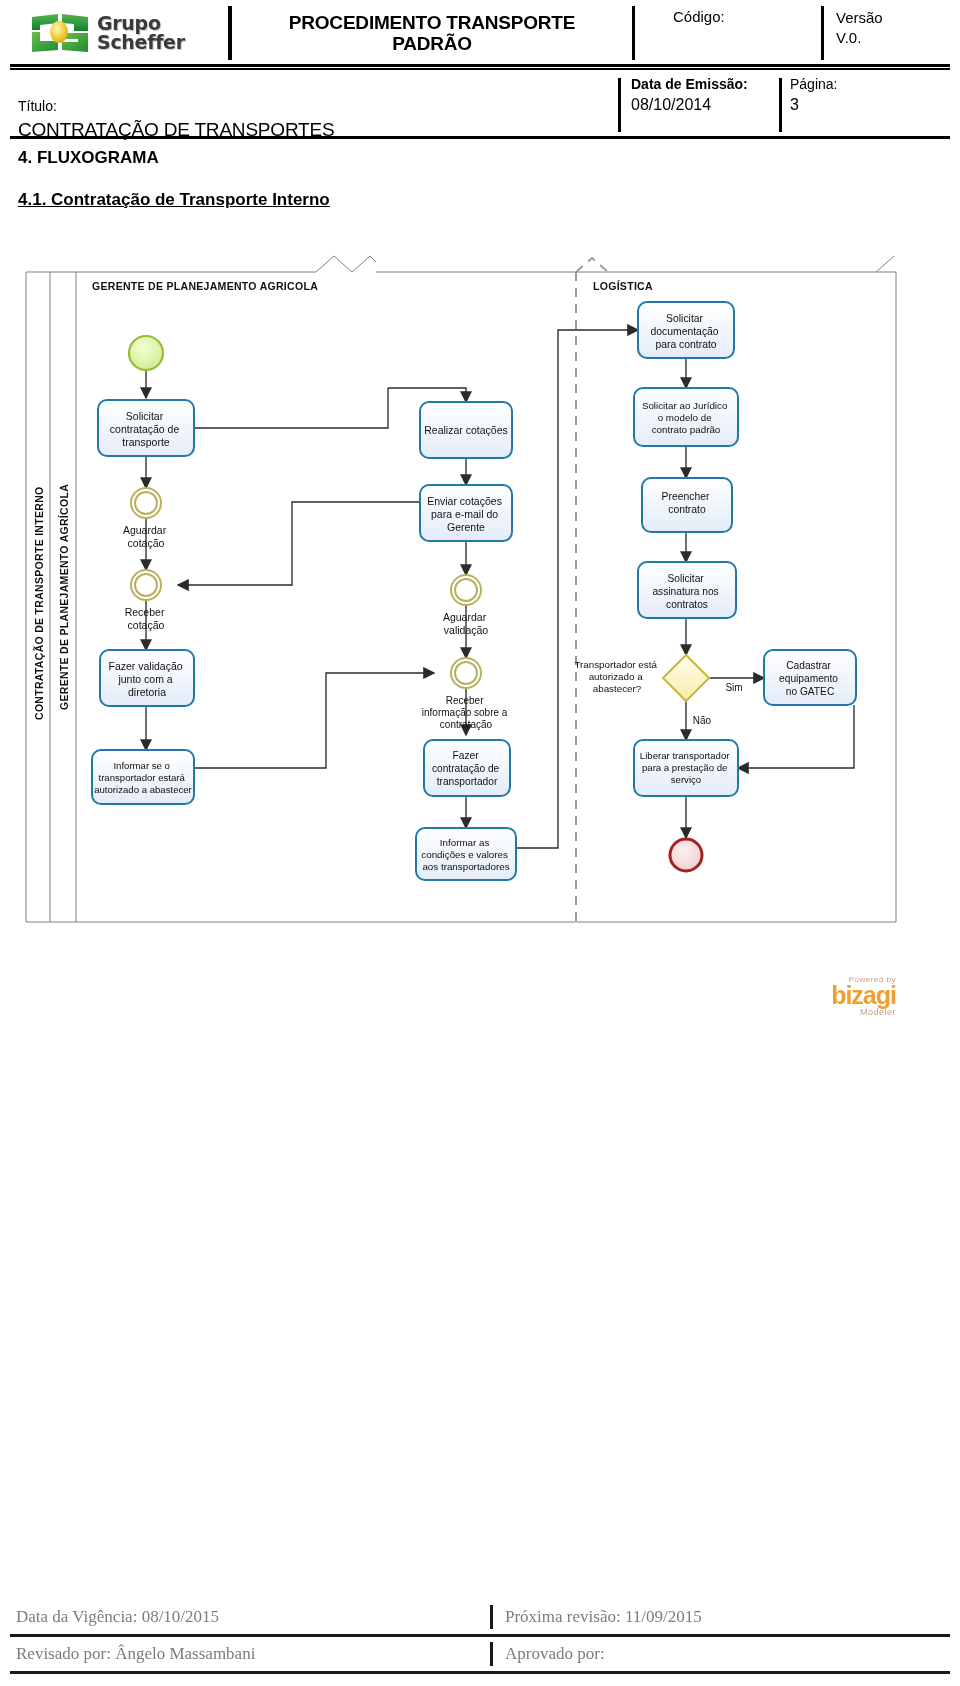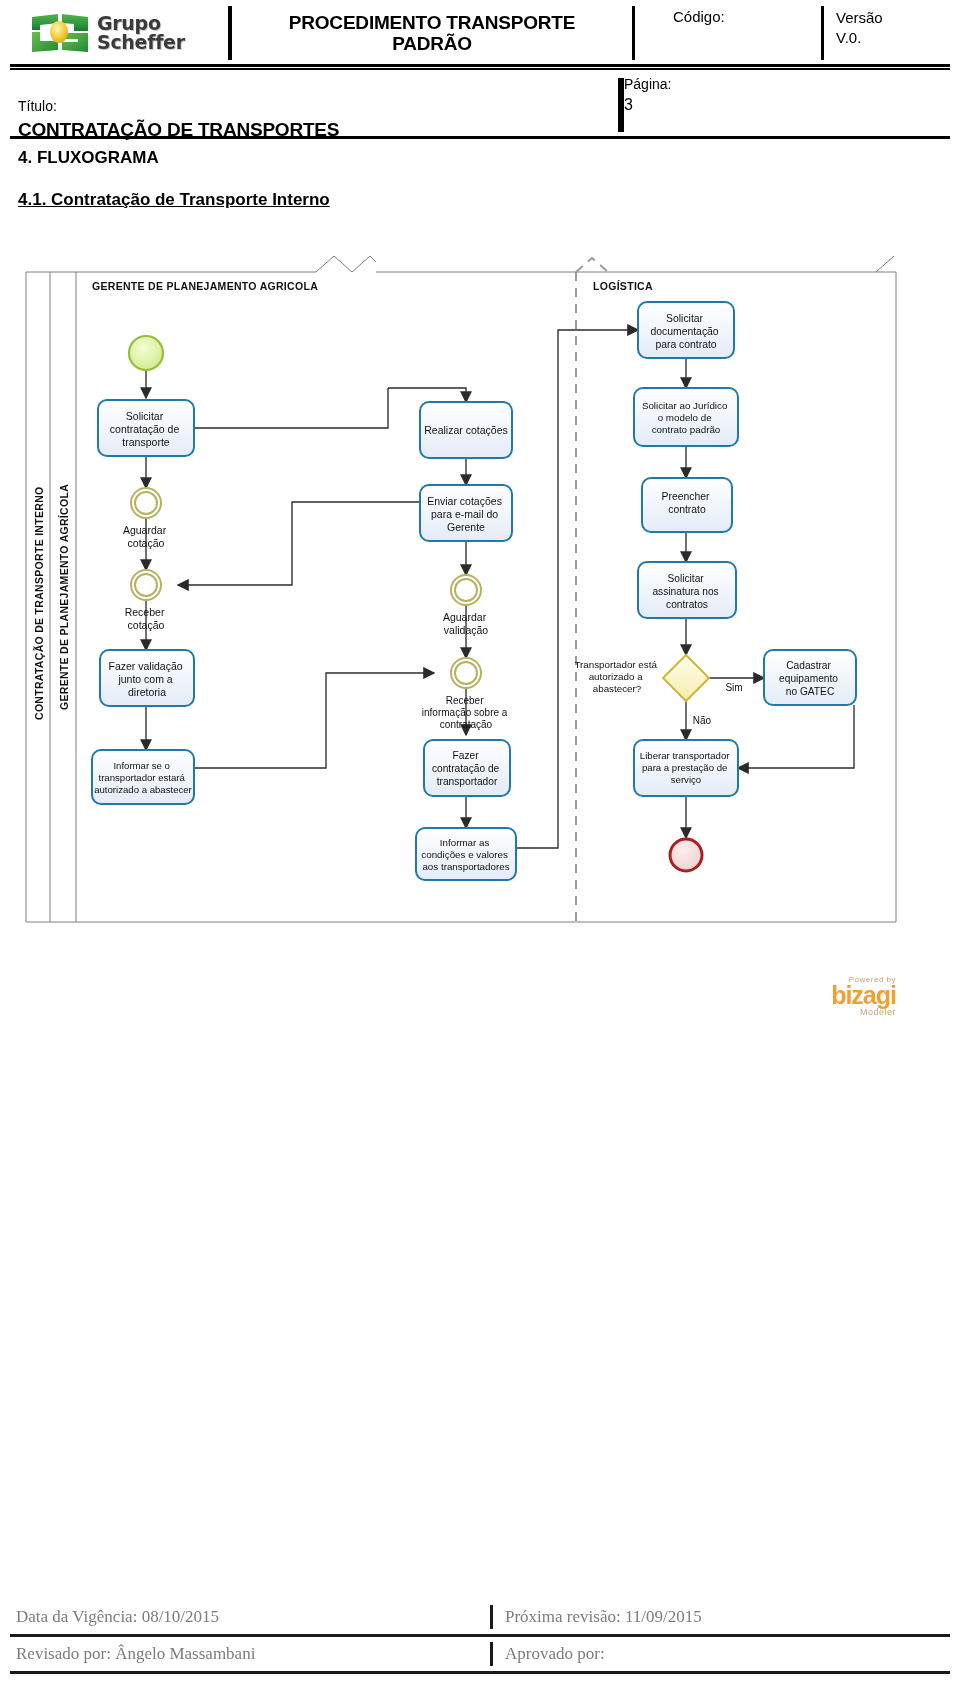--- a/index.html
+++ b/index.html
@@ -31,25 +31,25 @@
   }
   .code-cell{width:158px;padding:4px 0 0 10px;box-sizing:border-box;font-size:15px;margin-left:28px;}
   .ver-cell{width:126px;padding:4px 0 0 12px;box-sizing:border-box;font-size:15px;line-height:1.35;}
 
   .hdr-sep{height:3px;background:#000;margin-top:2px;}
   .hdr-sep2{height:2px;background:#000;margin-top:1px;}
 
   .hdr-row2{display:flex;align-items:stretch;height:58px;padding-top:6px;}
   .t-cell{width:608px;padding-left:8px;box-sizing:border-box;margin-top:22px;}
   .t-cell .lbl{font-size:14px;line-height:1.25;}
-  .t-cell .val{font-size:19px;font-weight:bold;letter-spacing:-.2px;margin-top:3px;}
+  .t-cell .val{font-size:19px;font-weight:normal;letter-spacing:-.2px;margin-top:3px;}
   .d-cell{width:158px;padding-left:10px;box-sizing:border-box;}
   .d-cell .lbl{font-size:14px;font-weight:bold;}
   .d-cell .val{font-size:16px;margin-top:4px;}
-  .p-cell{width:120px;padding-left:0;box-sizing:border-box;}
+  .p-cell{width:120px;padding-left:8px;box-sizing:border-box;}
   .p-cell .lbl{font-size:14px;}
   .p-cell .val{font-size:16px;margin-top:4px;}
 
   
   .h-sec{position:absolute;left:18px;top:148px;font-size:17px;font-weight:bold;}
   .h-sub{position:absolute;left:18px;top:190px;font-size:17px;font-weight:bold;text-decoration:underline;}
 
   
   .diagram{position:absolute;left:16px;top:250px;width:890px;height:700px;}
   .diagram svg{display:block;}
@@ -135,20 +135,24 @@
 
     <div class="hdr-sep"></div>
     <div class="hdr-sep2"></div>
 
     <div class="hdr-row2">
       <div class="t-cell">
         <div class="lbl">Título:</div>
         <div class="val">CONTRATAÇÃO DE TRANSPORTES</div>
       </div>
       <div class="vrule-thin"></div>
+      <div class="d-cell">
+        <div class="lbl">Data de Emissão:</div>
+        <div class="val">08/10/2014</div>
+      </div>
       <div class="vrule-thin"></div>
       <div class="p-cell">
         <div class="lbl">Página:</div>
         <div class="val">3</div>
       </div>
     </div>
     <div class="hdr-sep"></div>
   </div>
 
   <div class="h-sec">4. FLUXOGRAMA</div>

